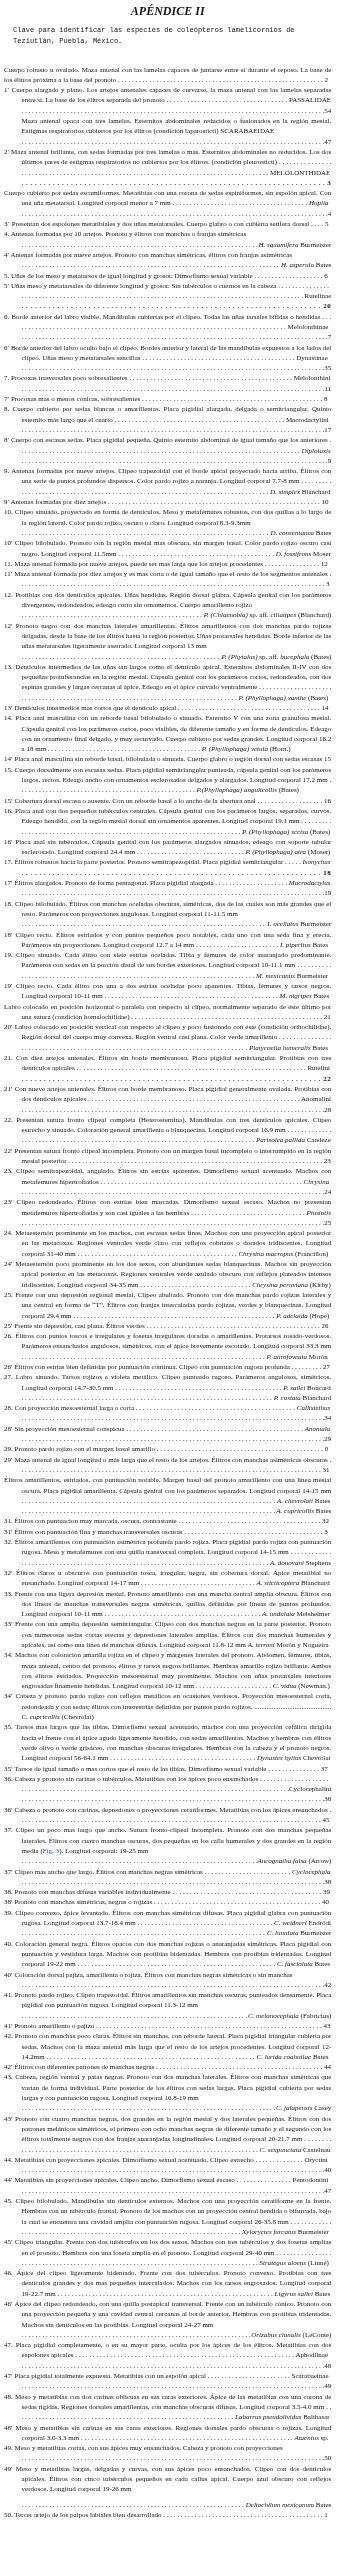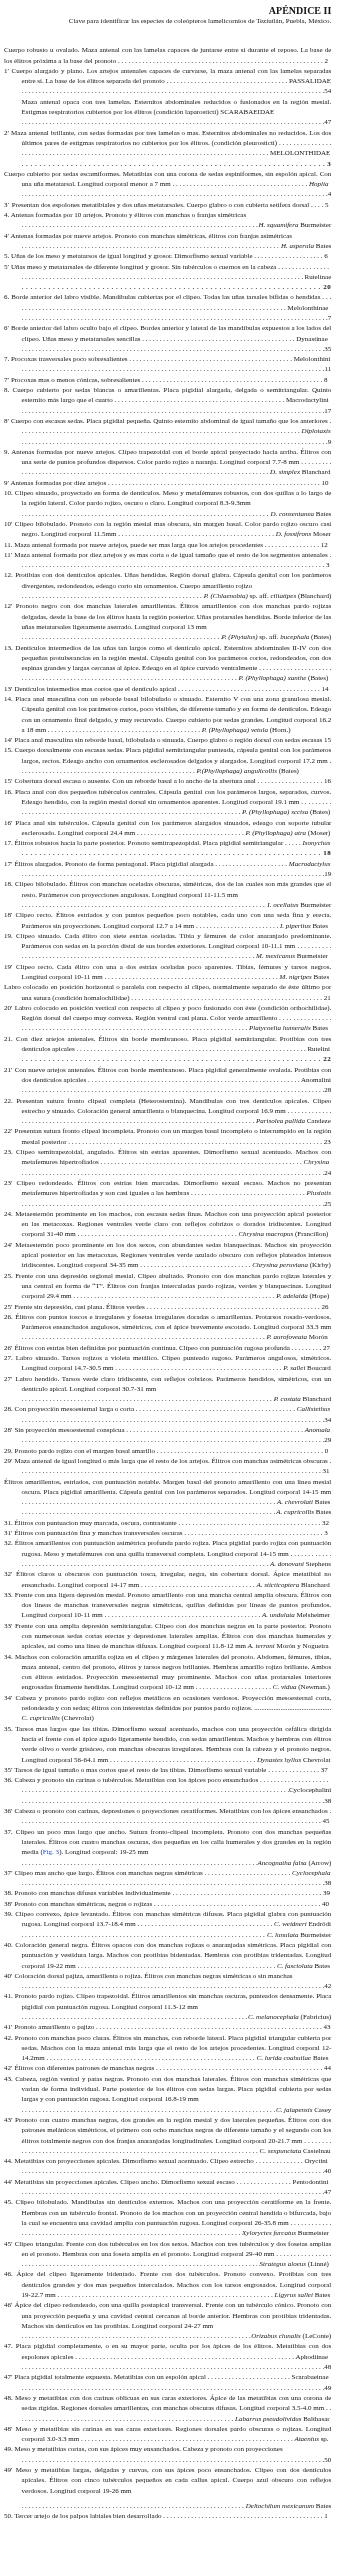--- a/index.html
+++ b/index.html
@@ -1,21 +1,21 @@
 <!DOCTYPE html>
 <html style="font-size:8.2px"><head>
 <meta charset="utf-8">
 <style>
   html,body{margin:0;padding:0;background:#ffffff;}
   .page{width:338px;min-height:2943px;box-sizing:border-box;background:#ffffff;
         padding:4.1px 6.7px 20.6px 4.1px;color:#141414;
         font-family:"Liberation Serif","DejaVu Serif",serif;
         font-size:7px;line-height:10.3px;}
-  .title{text-align:right;font-weight:bold;font-size:10px;margin:2.1px 0 0 0;}
-  .subtitle{text-align:right;margin:0;}
+  .title{text-align:center;font-weight:bold;font-size:12px;margin:2.1px 0 0 0;font-style:italic;}
+  .subtitle{text-align:left;margin:9px;font-family:Liberation Mono, monospace;}
   .entries{margin-top:18.5px;}
   .entry-text{margin:0;text-align:justify;padding-left:17.5px;text-indent:-17.5px;}
   .entry.flush .entry-text{padding-left:0;text-indent:0;}
   .entry.indent-all .entry-text{padding-left:17.5px;text-indent:0;}
   .entry.gap{margin-top:0;}
   .num{white-space:pre;}
   .it{font-style:italic;}
   .dotline{display:flex;align-items:baseline;margin-left:17.5px;}
   .dotline.gap{margin-top:5.2px;}
   .dots-flex{flex:1 1 auto;min-width:0;overflow:hidden;white-space:nowrap;}
@@ -275,21 +275,20 @@
       <div class="entry">
         <p class="entry-text"><span class="num">26. </span><span>Élitros con puntos toscos e irregulares y fosetas irregulares doradas o amarillentas. Protarsos rosado-verdosos. Parámeros ensanchados angulosos, simétricos, con el ápice brevemente escotado. Longitud corporal 33.3 mm</span><span class="dots-inline"> . . . . . . . . . . . . . . . . . . . . . . . . . . . . . . . . . . . . . . . . . . . . . . . . . . . . . . . . . . . . . . . . . . . . . . </span><span class="ref"><span class="it">P. aurofoveata</span><span> Morón</span></span></p>
       </div>
       <div class="entry">
         <p class="entry-text"><span class="num">26′ </span><span>Élitros con estrías bien definidas por puntuación continua. Clípeo con puntuación rugosa profunda</span><span class="dots-inline"> . . . . . . . . . </span><span class="ref"><span>27</span></span></p>
       </div>
       <div class="entry">
         <p class="entry-text"><span class="num">27. </span><span>Labro sinuado. Tarsos rojizos a violeta metálico. Clípeo punteado rugoso. Parámeros angulosos, simétricos. Longitud corporal 14.7-30.5 mm</span><span class="dots-inline"> . . . . . . . . . . . . . . . . . . . . . . . . . . . . . . . . . . . . . . . . . . . . . . . . </span><span class="ref"><span class="it">P. sallei</span><span> Boucard</span></span></p>
       </div>
       <div class="entry">
-        <p class="entry-text"><span class="num">27′ </span><span>Labro hendido. Tarsos verde claro iridiscente, con reflejos cobrizos. Parámeros hendidos, simétricos, con un dentículo apical. Longitud corporal 30.7-31 mm</span></p>
         <div class="dotline">
           <span class="dots-flex">. . . . . . . . . . . . . . . . . . . . . . . . . . . . . . . . . . . . . . . . . . . . . . . . . . . . . . . . . . . . . . . . . . . . . . . . . . . . . . . . . . . . . . . . . . . . . . . . . . . . . . . . . . . . . . . . . . . . . . . . . . . . . . . . . . . . . . . . . . . . . . . . . . . . . . . . . . . . . . . . . . . . . . . . . . . . . . . . . . . . . . . . . . . . . . . . . . . . . . . . . . . . . . . . . . . . . . . . . . . . </span>
           <span class="ref"><span class="it">P. costata</span><span> Blanchard</span></span>
         </div>
       </div>
       <div class="entry">
         <p class="entry-text"><span class="num">28. </span><span>Con proyección mesoesternal larga o corta</span><span class="dots-inline"> . . . . . . . . . . . . . . . . . . . . . . . . . . . . . . . . . . . . . . . . . . . . . . </span><span class="ref"><span class="it">Callistethus</span></span></p>
         <div class="dotline">
           <span class="dots-flex">. . . . . . . . . . . . . . . . . . . . . . . . . . . . . . . . . . . . . . . . . . . . . . . . . . . . . . . . . . . . . . . . . . . . . . . . . . . . . . . . . . . . . . . . . . . . . . . . . . . . . . . . . . . . . . . . . . . . . . . . . . . . . . . . . . . . . . . . . . . . . . . . . . . . . . . . . . . . . . . . . . . . . . . . . . . . . . . . . . . . . . . . . . . . . . . . . . . . . . . . . . . . . . . . . . . . . . . . . . . . </span>
           <span class="ref"><span>34</span></span>

